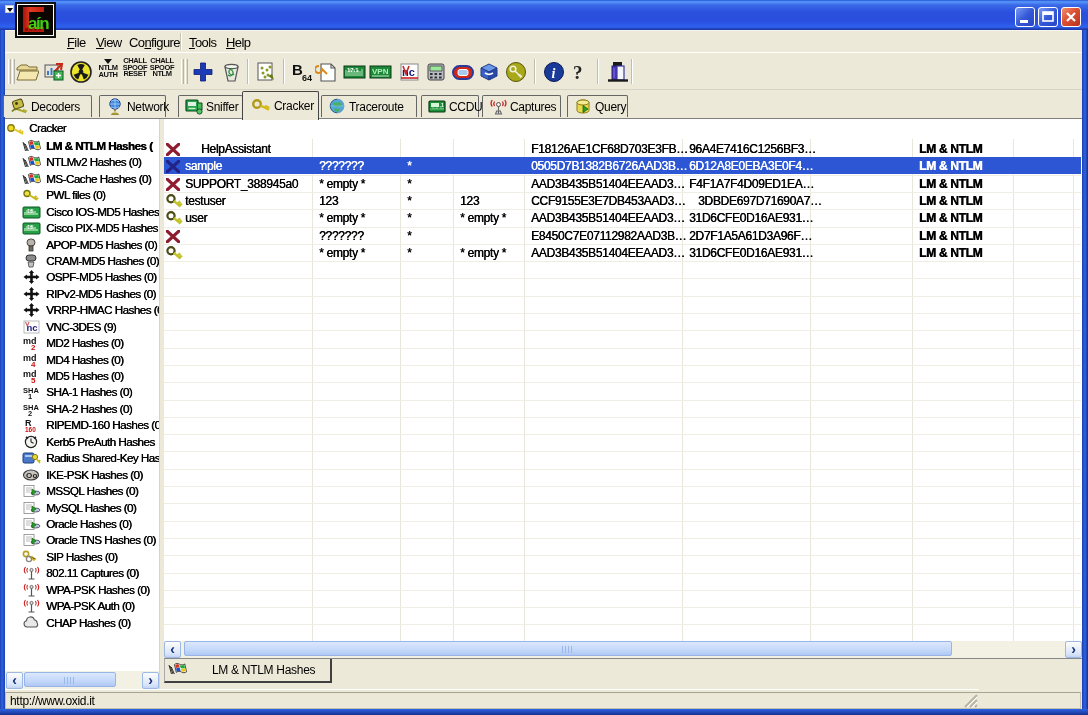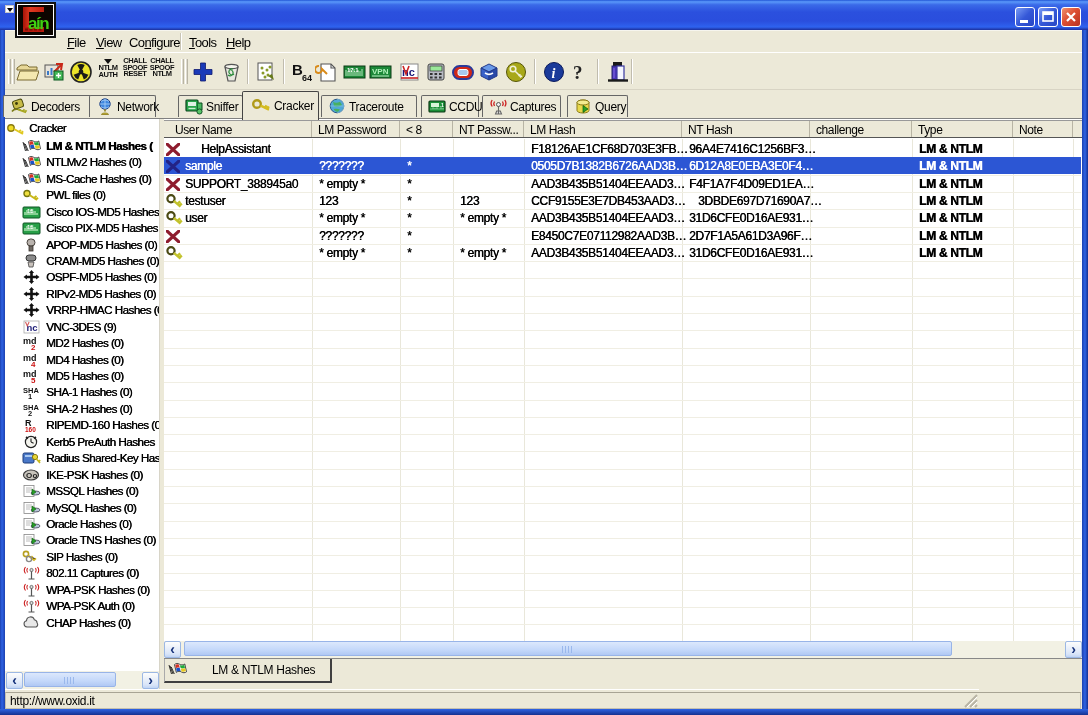--- a/index.html
+++ b/index.html
@@ -245,21 +245,21 @@
 <div id="tabbar" class="abs">
     <div class="tab" style="left:3px; width:89px;">
       <span class="ic"><svg width="19" height="17" viewBox="0 0 19 17">
           <rect x="3" y="2" width="10" height="8" rx="2" transform="rotate(-18 8 6)" fill="#c8bc48" stroke="#4a4a10" stroke-width="1"></rect>
           <circle cx="6.5" cy="5.5" r="1.4" fill="#3a3a0a"></circle>
           <path d="M2 13.5 c2-3 7-3 9-1" stroke="#7a7a18" stroke-width="1.6" fill="none"></path>
           <path d="M8 11.5 L16 14.5 M13 13.4 l1.5-2 M15 14.2 l1.5-2" stroke="#a8a824" stroke-width="1.8"></path>
         </svg></span>
       <span class="tx">Decoders</span>
     </div>
-    <div class="tab" style="left:89px; width:67px;">
+    <div class="tab" style="left:99px; width:67px;">
       <span class="ic"><svg width="19" height="17" viewBox="0 0 19 17">
           <circle cx="9" cy="6" r="5.2" fill="#4088e0" stroke="#183a80" stroke-width="1"></circle>
           <path d="M5 3.5 a6.5 6.5 0 0 1 8 0 M4.7 8.5 a6.5 6.5 0 0 0 8.6 0 M9 0.8 v10.4 M3.8 6 h10.4" stroke="#b0d4f8" stroke-width="0.8" fill="none"></path>
           <path d="M9 11.2 v2.3" stroke="#8a7a18" stroke-width="1.6"></path>
           <path d="M5.5 16.5 c0-2 7-2 7 0 z" fill="#d0bc38" stroke="#8a7a18" stroke-width="0.8"></path>
         </svg></span>
       <span class="tx">Network</span>
     </div>
     <div class="tab" style="left:178px; width:65px;">
       <span class="ic"><svg width="19" height="17" viewBox="0 0 19 17">
@@ -519,32 +519,20 @@
     <div class="titem" style="top:496.5px;">CHAP Hashes (0)</div>
     <div class="sb" style="left:0px; top:552px; width:155px; height:18px;">
 <div class="sbtn" style="left:1px; top:1px;">‹</div>
 <div class="sbtn" style="left:137px; top:1px;">›</div>
 <div class="sthumb" style="left:19px; top:1px; width:92px;"></div>
 </div>
   </div>
 <div id="splitter" class="abs"></div>
 
 <div id="list" class="abs">
-    <div id="lheader">
-      <div class="hcell" style="left:0px; width:148px; padding-left:11px;">User Name</div>
-      <div class="hcell" style="left:148px; width:88px;">LM Password</div>
-      <div class="hcell" style="left:236px; width:53px;">&lt; 8</div>
-      <div class="hcell" style="left:289px; width:71px;">NT Passw...</div>
-      <div class="hcell" style="left:360px; width:158px;">LM Hash</div>
-      <div class="hcell" style="left:518px; width:128px;">NT Hash</div>
-      <div class="hcell" style="left:646px; width:102px;">challenge</div>
-      <div class="hcell" style="left:748px; width:101px;">Type</div>
-      <div class="hcell" style="left:849px; width:60px;">Note</div>
-      <div class="hcell" style="left:909px; width:9px; border-right:0;"></div>
-    </div>
     <div class="vline" style="left:148px;"></div>
     <div class="vline" style="left:236px;"></div>
     <div class="vline" style="left:289px;"></div>
     <div class="vline" style="left:360px;"></div>
     <div class="vline" style="left:518px;"></div>
     <div class="vline" style="left:646px;"></div>
     <div class="vline" style="left:748px;"></div>
     <div class="vline" style="left:849px;"></div>
     <div class="vline" style="left:909px;"></div>
     <div class="hline" style="top:38.3px;"></div>

